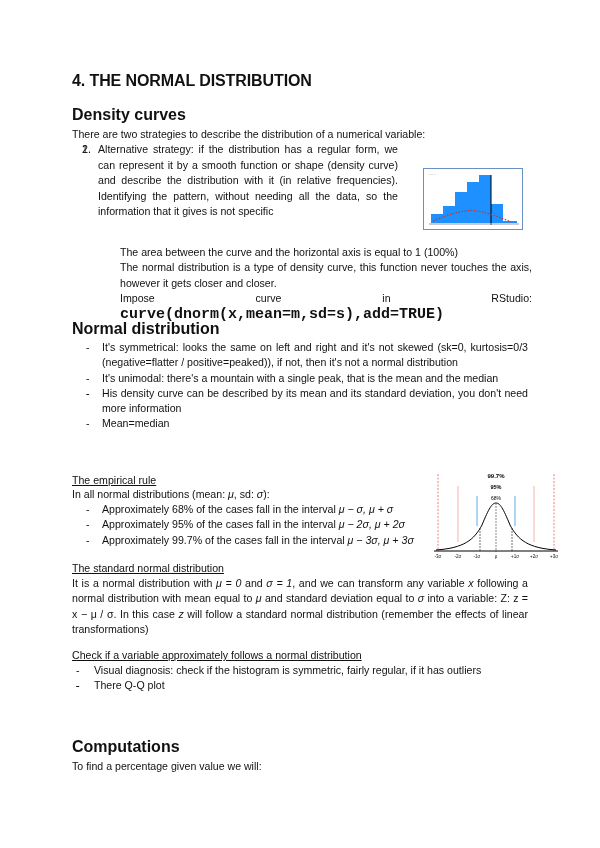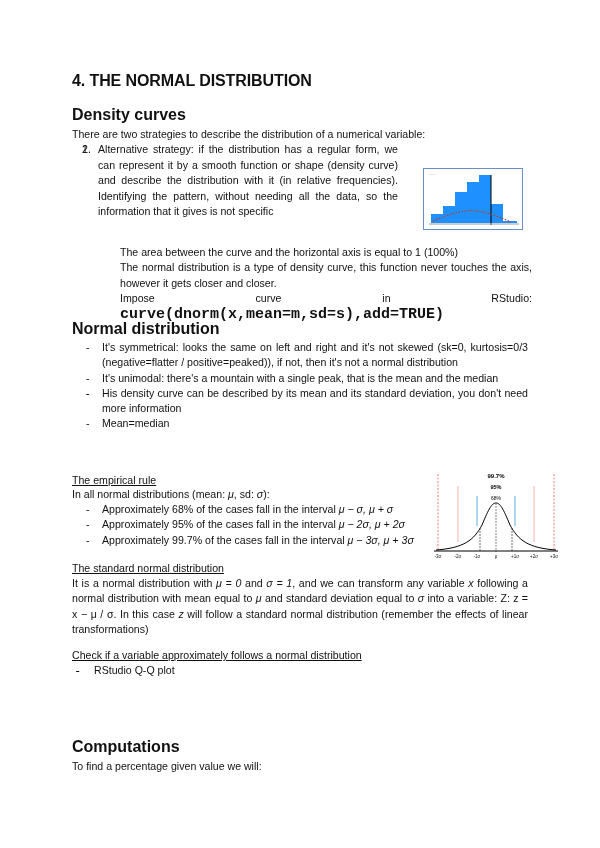--- a/index.html
+++ b/index.html
@@ -110,22 +110,22 @@
     </g>
   </svg>
 
   <div class="p ul" style="top:561px">The standard normal distribution</div>
   <div class="p" style="top:576px; width:456px; text-align:justify; line-height:15.3px">
     <span>It is a normal distribution with </span><span class="it">μ = 0</span><span> and </span><span class="it">σ = 1</span><span>, and we can transform any variable </span><span class="it">x</span><span> following a normal distribution with mean equal to </span><span class="it">μ</span><span> and standard deviation equal to </span><span class="it">σ</span><span> into a variable: Z: z = x − μ / σ. In this case </span><span class="it">z</span><span> will follow a standard normal distribution (remember the effects of linear transformations)</span>
   </div>
 
   <div class="p ul" style="top:648px">Check if a variable approximately follows a normal distribution</div>
   <div class="dl" style="top:663px">
+    <div class="li" style="padding-left:22px; line-height:14.5px"><span class="num" style="left:4px">-</span><span>Visual diagnosis: check if the histogram is symmetric, fairly regular, if it has outliers</span></div>
     <div class="li" style="padding-left:22px; line-height:14.5px"><span class="num" style="left:4px">-</span></div>
     <div class="li" style="padding-left:22px; line-height:14.5px"><span class="num" style="left:4px">-</span></div>
-    <div class="li" style="padding-left:22px; line-height:14.5px"><span class="num" style="left:4px">-</span></div>
-    <div class="li" style="padding-left:22px; line-height:14.5px"><span class="num" style="left:4px">-</span><span>RStudio Q-Q plot</span></div>
+    <div class="li" style="padding-left:22px; line-height:14.5px"><span class="num" style="left:4px">-</span><span>There Q-Q plot</span></div>
   </div>
 
   <div class="h2" style="top:738px">Computations</div>
   <div class="p" style="top:759px">To find a percentage given value we will:</div>
 
 </div>
 
 </body></html>

